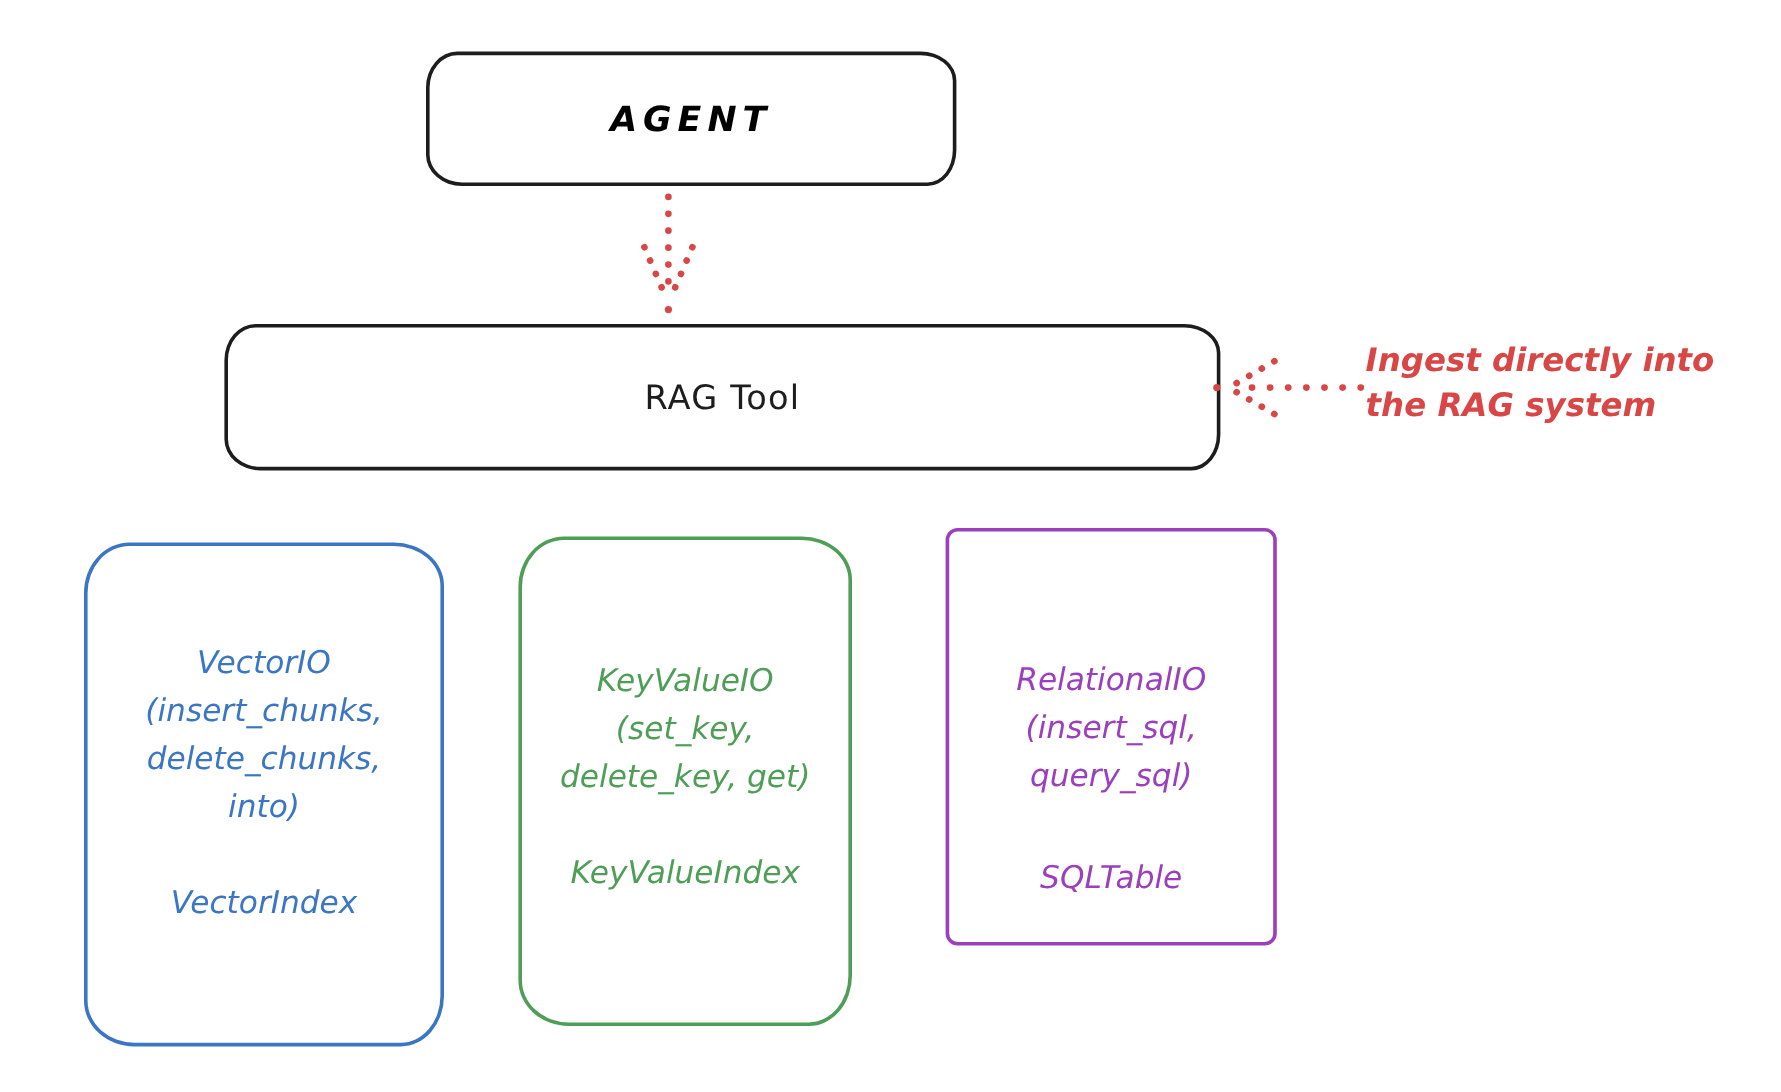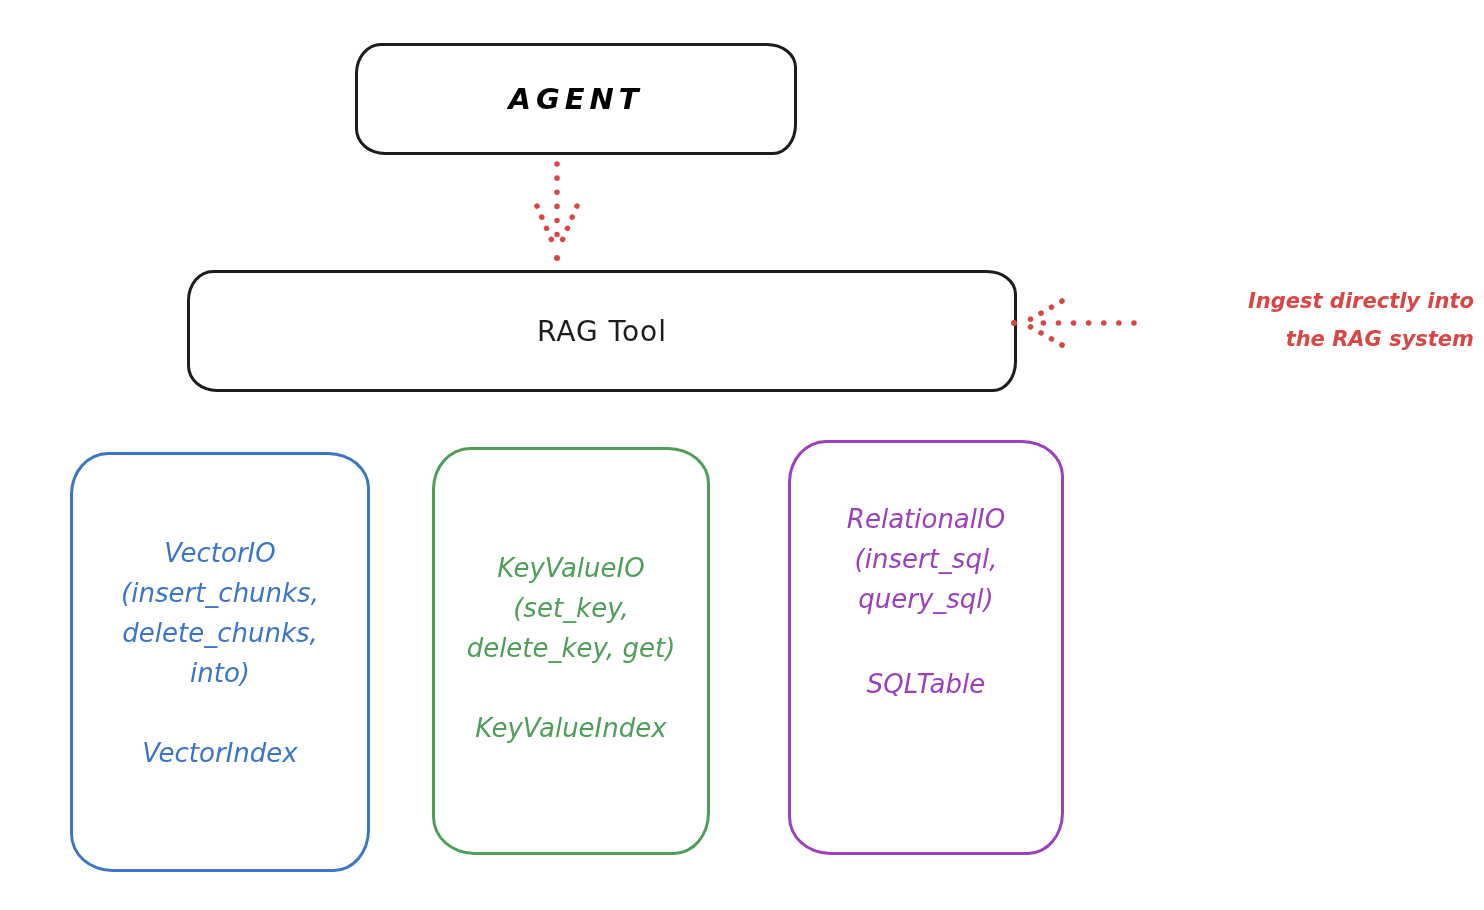--- a/index.html
+++ b/index.html
@@ -74,40 +74,41 @@
   }
   .box-vector .footer-line { margin-top: 40px; }
   .box-keyvalue {
     left: 432px; top: 447px;
     width: 278px; height: 408px;
     padding-top: 98px;
   }
   .box-keyvalue .footer-line { margin-top: 40px; }
   .box-relational {
     left: 788px; top: 440px;
-    width: 276px; height: 415px;
-    padding-top: 56px;
+    width: 276px; height: 348px;
+    padding-top: 104px;
+    border-radius: 10px;
   }
   .box-relational .footer-line { margin-top: 45px; }
 
   
   .arrow-svg {
     position: absolute;
     overflow: visible;
   }
   .arrow-down-svg  { left: 500px; top: 152px; }
   .arrow-left-svg  { left: 1002px; top: 292px; }
 
   
   .annotation {
     position: absolute;
     left: 1138px; top: 282px;
     width: 336px;
-    text-align: right;
-    font-size: 21px;
+    text-align: left;
+    font-size: 27px;
     font-weight: bold;
     font-style: italic;
     line-height: 38px;
   }
   .annotation span { display: block; }
 </style>
 </head>
 <body>
 
 <div class="canvas">

